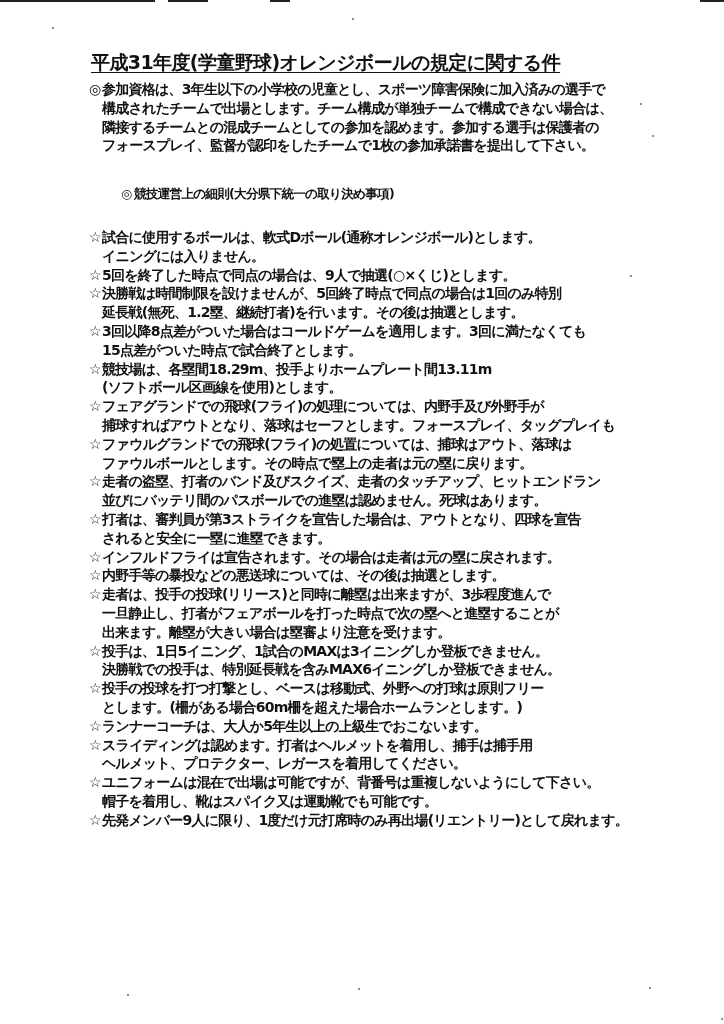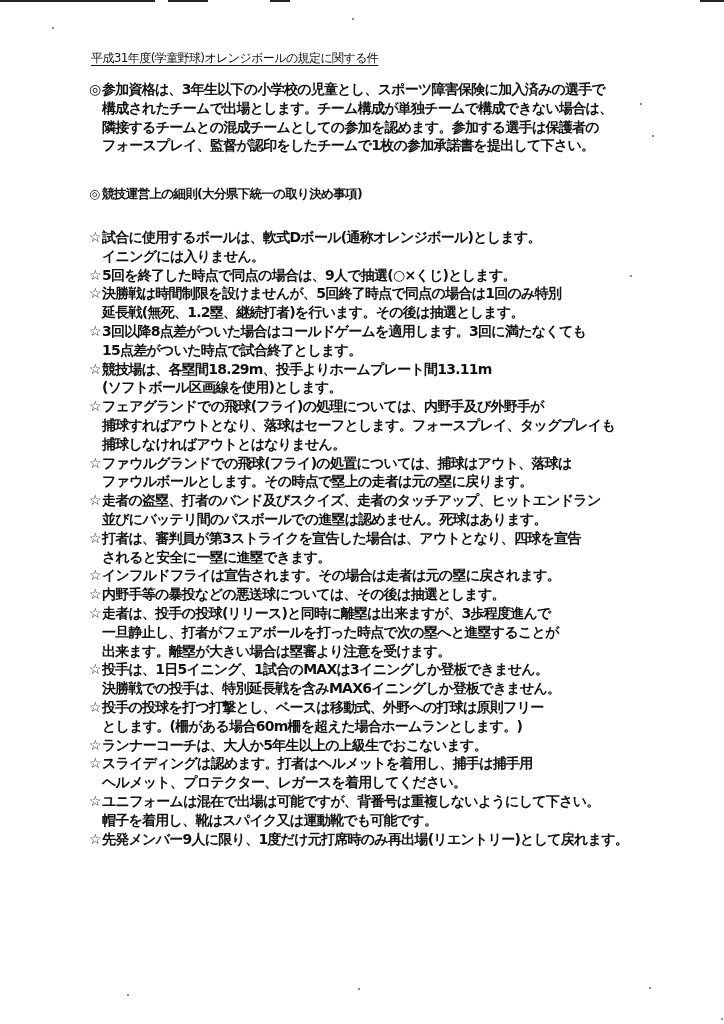--- a/index.html
+++ b/index.html
@@ -25,22 +25,22 @@
       position: absolute;
       left: 0;
       top: 0;
       width: 724px;
       height: 1024px;
     }
     .title {
       position: absolute;
       left: 91px;
       top: 50px;
-      font-size: 12px;
-      font-weight: normal;
+      font-size: 19px;
+      font-weight: bold;
       letter-spacing: -0.6px;
       text-decoration: underline;
       text-underline-offset: 3px;
       white-space: nowrap;
     }
     .block {
       position: absolute;
       left: 89px;
       width: 580px;
     }
@@ -90,21 +90,21 @@
 
   <div class="block" style="top:80px;">
     <div class="line">
       <span class="bullet">◎</span><span>参加資格は、3年生以下の小学校の児童とし、スポーツ障害保険に加入済みの選手で</span>
     </div>
     <div class="line cont">構成されたチームで出場とします。チーム構成が単独チームで構成できない場合は、</div>
     <div class="line cont">隣接するチームとの混成チームとしての参加を認めます。参加する選手は保護者の</div>
     <div class="line cont">フォースプレイ、監督が認印をしたチームで1枚の参加承諾書を提出して下さい。</div>
   </div>
 
-  <div class="section-head" style="top:186px;">
+  <div class="section-head" style="top:186px;margin-left:32px;">
     <span class="bullet">◎</span><span>競技運営上の細則(大分県下統一の取り決め事項)</span>
   </div>
 
   <div class="block" id="rules-list" style="top:228px;">
       <div>
         <div class="line"><span class="bullet">☆</span><span>試合に使用するボールは、軟式Dボール(通称オレンジボール)とします。</span></div>
       </div>
       <div>
         <div class="line cont">イニングには入りません。</div>
       </div>
@@ -119,21 +119,20 @@
         <div class="line"><span class="bullet">☆</span><span>3回以降8点差がついた場合はコールドゲームを適用します。3回に満たなくても</span></div>
         <div class="line cont">15点差がついた時点で試合終了とします。</div>
       </div>
       <div>
         <div class="line"><span class="bullet">☆</span><span>競技場は、各塁間18.29m、投手よりホームプレート間13.11m</span></div>
         <div class="line cont">(ソフトボール区画線を使用)とします。</div>
       </div>
       <div>
         <div class="line"><span class="bullet">☆</span><span>フェアグランドでの飛球(フライ)の処理については、内野手及び外野手が</span></div>
         <div class="line cont">捕球すればアウトとなり、落球はセーフとします。フォースプレイ、タッグプレイも</div>
-        <div class="line cont">捕球しなければアウトとはなりません。</div>
       </div>
       <div>
         <div class="line"><span class="bullet">☆</span><span>ファウルグランドでの飛球(フライ)の処置については、捕球はアウト、落球は</span></div>
         <div class="line cont">ファウルボールとします。その時点で塁上の走者は元の塁に戻ります。</div>
       </div>
       <div>
         <div class="line"><span class="bullet">☆</span><span>走者の盗塁、打者のバンド及びスクイズ、走者のタッチアップ、ヒットエンドラン</span></div>
         <div class="line cont">並びにバッテリ間のパスボールでの進塁は認めません。死球はあります。</div>
       </div>
       <div>

